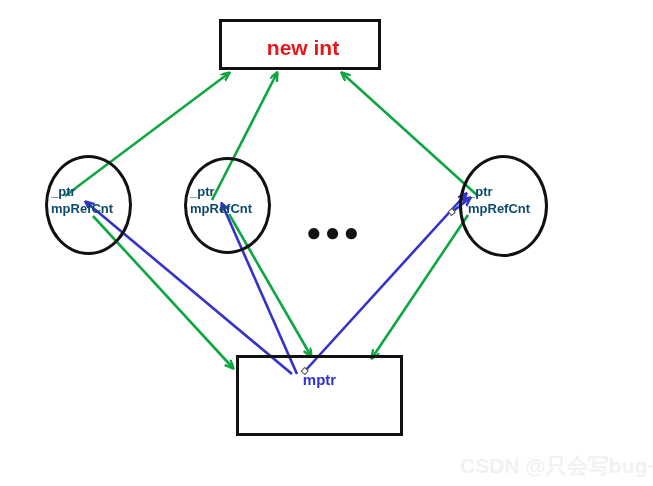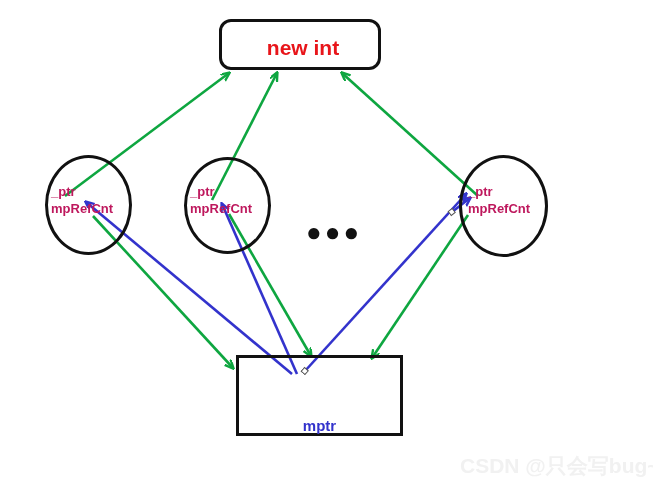--- a/index.html
+++ b/index.html
@@ -28,21 +28,21 @@
     font-weight: bold;
     white-space: nowrap;
   }
   .heap-box {
     position: absolute;
     left: 219px;
     top: 19px;
     width: 162px;
     height: 51px;
     border: 3px solid #111111;
-    border-radius: 12px;
+    border-radius: 0;
     background: transparent;
     box-sizing: border-box;
   }
   .heap-label {
     position: absolute;
     left: 0;
     top: 0;
     width: 162px;
     height: 51px;
     display: flex;
@@ -54,21 +54,21 @@
   }
   .circle-node {
     position: absolute;
     border: 3px solid #111111;
     border-radius: 50%;
     background: transparent;
     box-sizing: border-box;
   }
   .circle-labels {
     position: absolute;
-    color: #be185d;
+    color: #0c4a6e;
     font-size: 13px;
     font-weight: bold;
     line-height: 17px;
     pointer-events: none;
   }
   .shared-rect {
     position: absolute;
     left: 236px;
     top: 355px;
     width: 167px;
@@ -78,21 +78,20 @@
     box-sizing: border-box;
   }
   .rect-labels {
     position: absolute;
     color: #3333cc;
     font-size: 15px;
     font-weight: bold;
     line-height: 32px;
     text-align: center;
     pointer-events: none;
-    margin-top: 46px;
   }
   .ellipsis-dots {
     position: absolute;
     left: 306px;
     top: 219px;
     color: #111111;
     font-size: 26px;
     font-weight: bold;
     letter-spacing: 3px;
     line-height: 26px;

